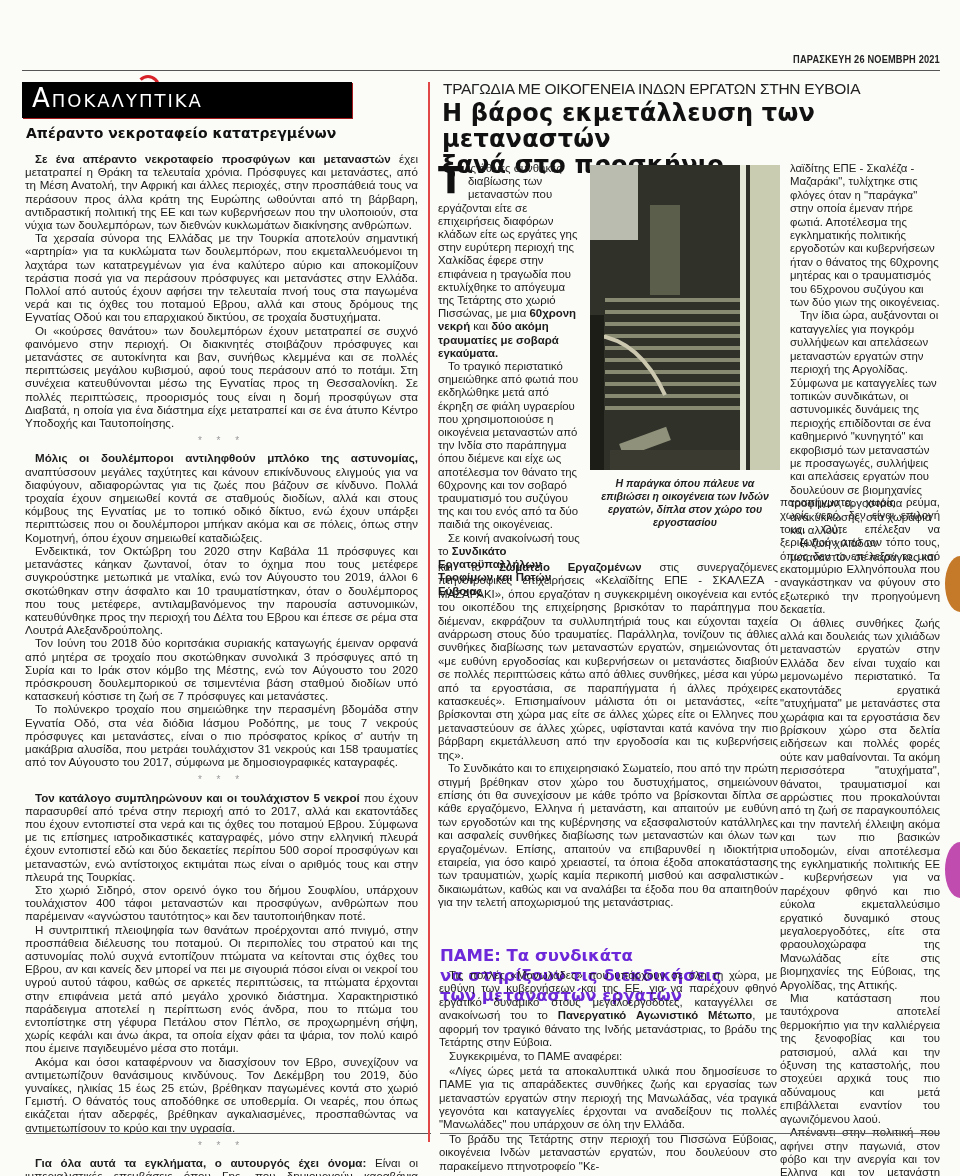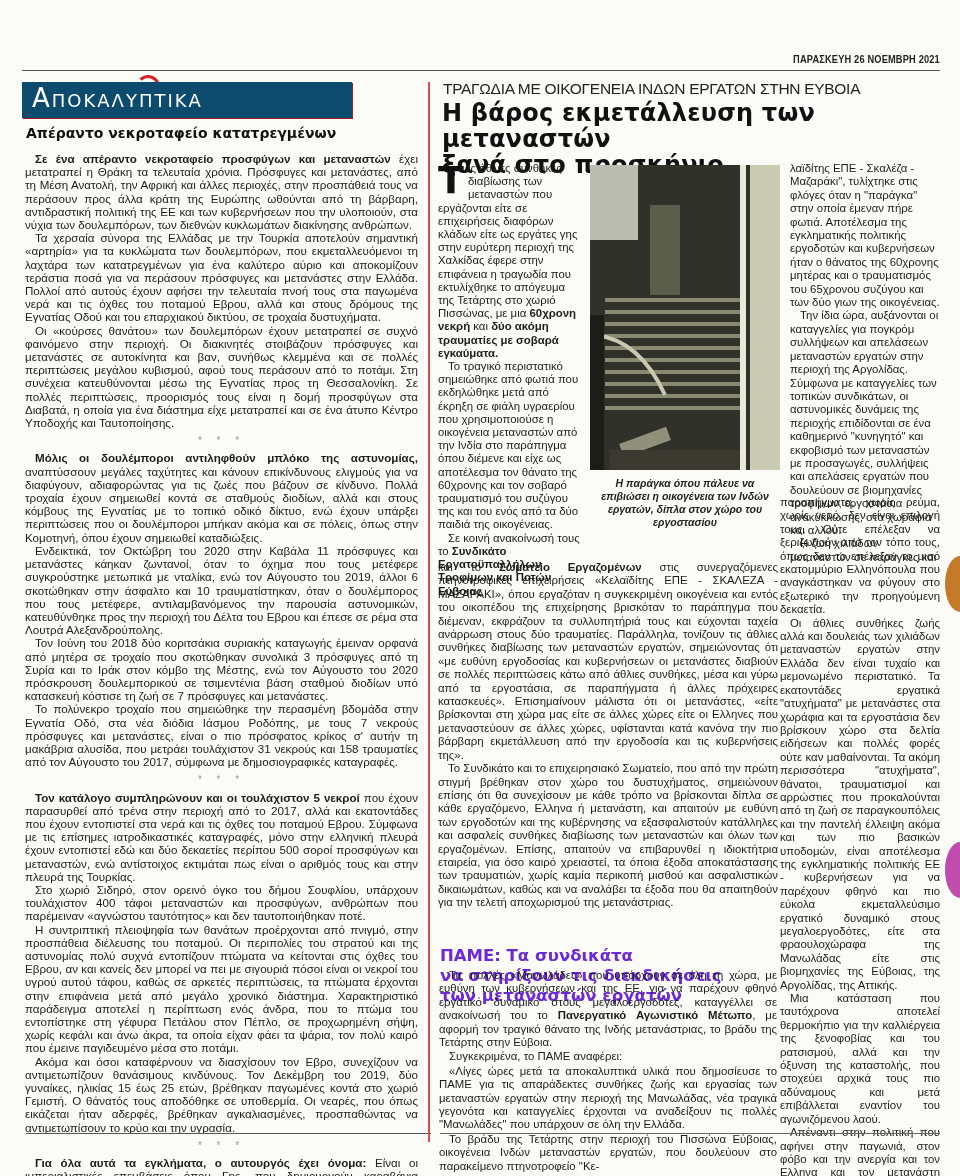--- a/index.html
+++ b/index.html
@@ -6,21 +6,21 @@
   body { width:960px; height:1176px; background:#fbfbf8; position:relative; overflow:hidden;
          font-family:"Liberation Sans", sans-serif; color:#1c1c1c; }
   .abs { position:absolute; }
   .masthead { left:22px; top:38px; font-family:"DejaVu Sans", sans-serif; font-weight:bold;
               font-size:31px; letter-spacing:1px; color:#111; line-height:34px;margin-top:39px; }
   .logo-ring { position:absolute; left:114px; top:-2px; width:18px; height:18px; border:3px solid #d62228;
                border-radius:50%; border-left-color:transparent; }
   .date { right:20px; top:53px; font-size:10.5px; font-weight:bold; letter-spacing:0.2px; color:#222;
           font-family:"Liberation Sans Narrow","Liberation Sans", sans-serif; transform:scaleX(0.88); transform-origin:right; }
   .rule-top { left:22px; right:20px; top:70px; height:1px; background:#555; }
-  .rubric { left:22px; top:82px; width:330px; height:36px; background:#0c4a6e;
+  .rubric { left:22px; top:82px; width:330px; height:36px; background:#000000;
             box-shadow:1px 1px 0 #a51a1f; }
   .rubric span { position:absolute; left:10px; top:1px; color:#fff; font-size:26px; letter-spacing:2px;
                  font-family:"DejaVu Sans", sans-serif; font-variant:small-caps; }
   .left-head { left:26px; top:125px; font-family:"DejaVu Sans", sans-serif; font-weight:bold; font-size:14px; color:#111; }
   .left-col { left:25px; top:152px; width:393px; font-size:11.6px; line-height:13.2px; text-align:justify; }
   .left-col p { margin:0; text-indent:10px; }
   .left-col .stars { text-align:center; color:#999; font-size:10px; letter-spacing:6px; margin:5px 0 4px; text-indent:0; }
   .rule-left-bottom { left:26px; top:1133px; width:405px; height:1px; background:#555; }
   .red-vline { left:428px; top:82px; width:2px; height:1060px; background:#e04848; }
   .kicker { left:443px; top:80px; font-size:15.5px; color:#222; letter-spacing:-0.3px; }

